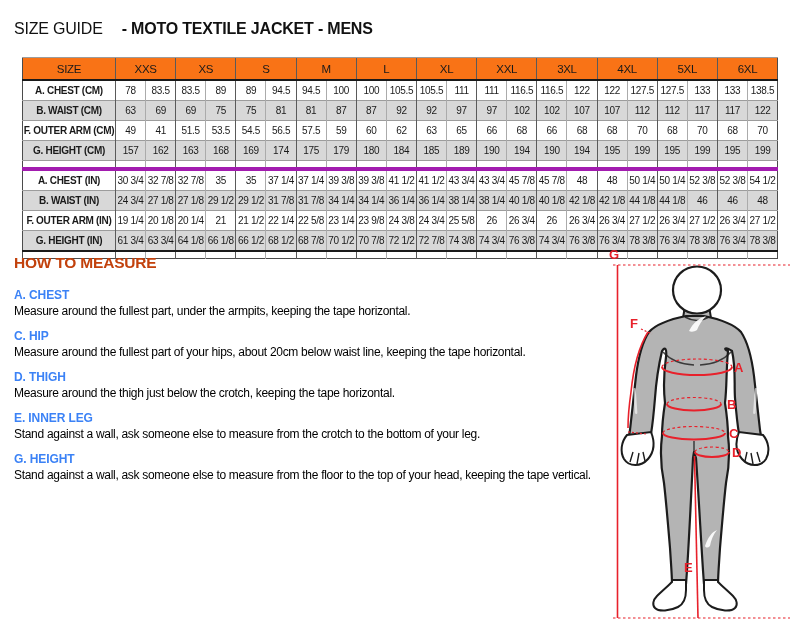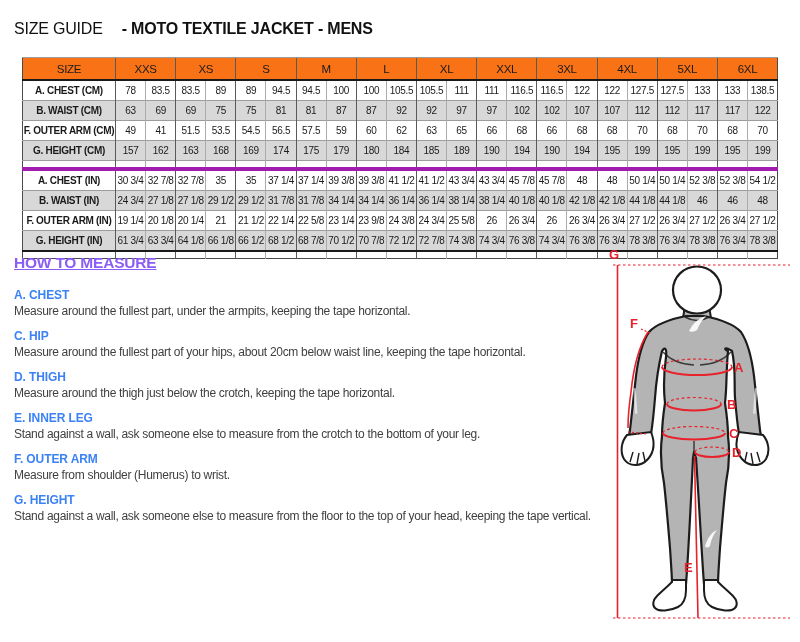--- a/index.html
+++ b/index.html
@@ -22,24 +22,24 @@
   .g1{border-left:1px solid #ababab;}
   td.lbl,th.lbl{text-align:left;padding-left:6px;font-weight:bold;font-size:9.5px;letter-spacing:-0.2px;}
   th.corner{text-align:center;font-size:12px;padding-left:0;}
   tr.odd td{background:#ffffff;}
   tr.even td{background:#d8d8d8;}
   tr.gap td{height:6px;background:#ffffff;border-top:1px solid #9c9c9c;}
   tr.sect-top td{border-top:4px solid #a21caf;}
   tr.gap-bot td{border-top:2px solid #1a1a1a;}
   
   .htm{position:absolute;left:14px;top:254px;width:600px;}
-  .htm h2{font-size:15.5px;margin:0 0 16px 0;color:#8b5cf6;letter-spacing:-0.2px;text-decoration:underline;}
+  .htm h2{font-size:15.5px;margin:0 0 16px 0;color:#c2410c;letter-spacing:-0.2px;}
   .sec{margin-bottom:11px;}
   .sec h3{font-size:12px;margin:0 0 2px 0;color:#3b82f6;font-weight:bold;letter-spacing:-0.1px;}
-  .sec p{font-size:12px;margin:0;color:#404040;letter-spacing:-0.3px;line-height:14px;white-space:nowrap;}
+  .sec p{font-size:12px;margin:0;color:#000000;letter-spacing:-0.3px;line-height:14px;white-space:nowrap;}
   
   .figure-svg{position:absolute;left:606px;top:245px;}
   .figure-svg text{font-family:"Liberation Sans",sans-serif;font-weight:bold;fill:#e8212b;font-size:13px;}
 </style>
 </head>
 <body>
 
 <div class="page-title">
   <span>SIZE GUIDE</span><span class="b">- MOTO TEXTILE JACKET - MENS</span>
 </div>
@@ -351,24 +351,20 @@
     <h3>C. HIP</h3>
     <p>Measure around the fullest part of your hips, about 20cm below waist line, keeping the tape horizontal.</p>
   </div>
   <div class="sec">
     <h3>D. THIGH</h3>
     <p>Measure around the thigh just below the crotch, keeping the tape horizontal.</p>
   </div>
   <div class="sec">
     <h3>E. INNER LEG</h3>
     <p>Stand against a wall, ask someone else to measure from the crotch to the bottom of your leg.</p>
-  </div>
-  <div class="sec">
-    <h3>F. OUTER ARM</h3>
-    <p>Measure from shoulder (Humerus) to wrist.</p>
   </div>
   <div class="sec">
     <h3>G. HEIGHT</h3>
     <p>Stand against a wall, ask someone else to measure from the floor to the top of your head, keeping the tape vertical.</p>
   </div>
 </div>
 
 <svg class="figure-svg" width="194" height="397" viewBox="606 245 194 397" xmlns="http://www.w3.org/2000/svg">
 
   <path d="M 686,300 L 708,300 L 711,318 L 683,318 Z" fill="#b4b4b4" stroke="#1c1c1c" stroke-width="2"></path>

